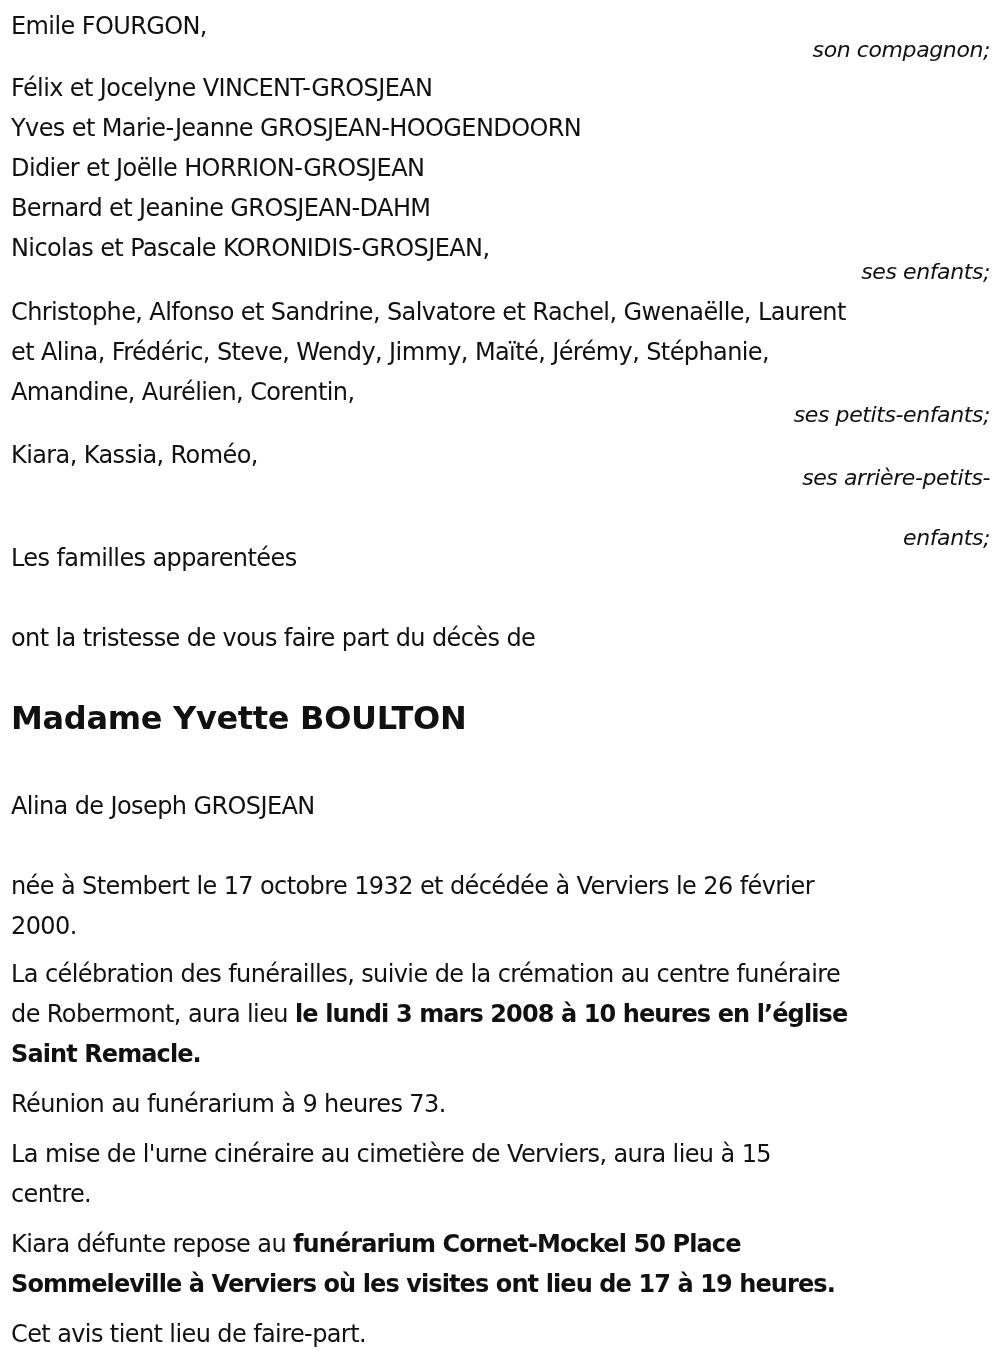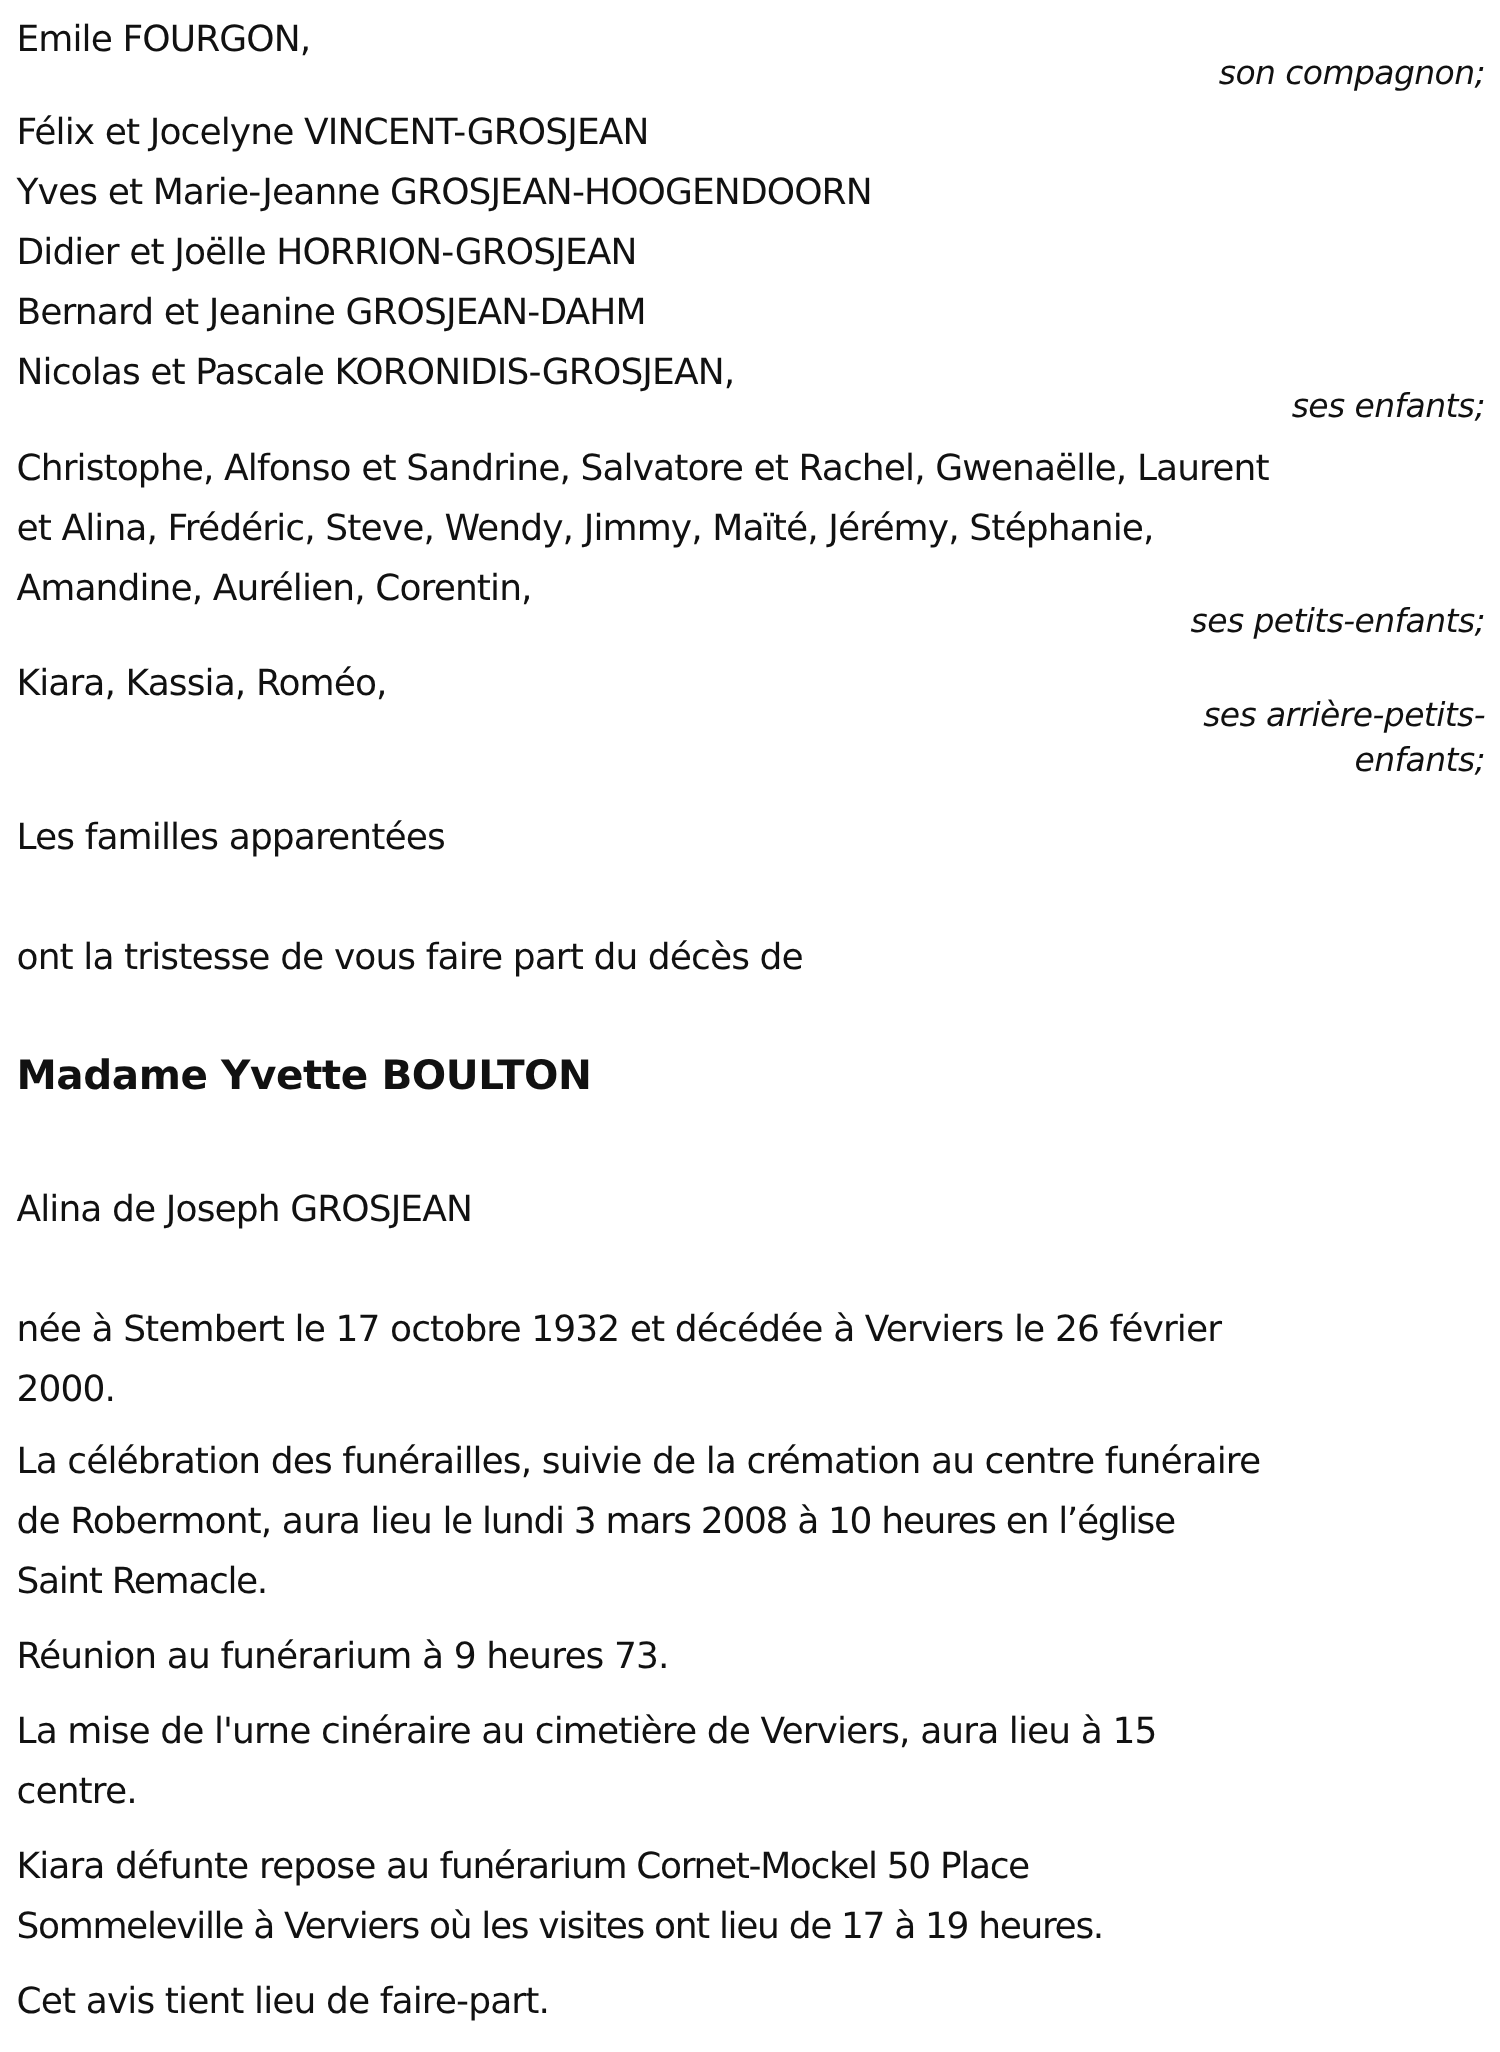--- a/index.html
+++ b/index.html
@@ -10,23 +10,23 @@
   .ln {
     position: absolute; left: 11px; white-space: nowrap;
     font-size: 24px; line-height: 30px; letter-spacing: -0.6px; text-align: right;
   }
   .rt {
     position: absolute; right: 10px; white-space: nowrap; text-align: center;
     font-size: 22px; line-height: 28px; font-style: italic; letter-spacing: -0.4px;
   }
   .title {
     position: absolute; left: 11px; white-space: nowrap;
-    font-size: 27px; line-height: 40px; font-weight: bold; letter-spacing: -0.3px;
+    font-size: 32px; line-height: 40px; font-weight: bold; letter-spacing: -0.3px;
   }
-  b { font-weight: normal; letter-spacing: -0.9px; }
+  b { font-weight: bold; letter-spacing: -0.9px; }
 </style>
 </head>
 <body>
 
 <div>
 
   <div class="ln" style="top:11px">Emile FOURGON,</div>
   <div class="rt" style="top:36px">son compagnon;</div>
 
   <div class="ln" style="top:73px">Félix et Jocelyne VINCENT-GROSJEAN</div>
@@ -36,21 +36,21 @@
   <div class="ln" style="top:233px">Nicolas et Pascale KORONIDIS-GROSJEAN,</div>
   <div class="rt" style="top:258px">ses enfants;</div>
 
   <div class="ln" style="top:297px">Christophe, Alfonso et Sandrine, Salvatore et Rachel, Gwenaëlle, Laurent</div>
   <div class="ln" style="top:337px">et Alina, Frédéric, Steve, Wendy, Jimmy, Maïté, Jérémy, Stéphanie,</div>
   <div class="ln" style="top:377px">Amandine, Aurélien, Corentin,</div>
   <div class="rt" style="top:401px">ses petits-enfants;</div>
 
   <div class="ln" style="top:440px">Kiara, Kassia, Roméo,</div>
   <div class="rt" style="top:464px">ses arrière-petits-</div>
-  <div class="rt" style="top:494px">enfants;</div>
+  <div class="rt" style="top:524px">enfants;</div>
 
   <div class="ln" style="top:543px">Les familles apparentées</div>
 
   <div class="ln" style="top:623px">ont la tristesse de vous faire part du décès de</div>
 
   <div class="title" style="top:698px">Madame Yvette BOULTON</div>
 
   <div class="ln" style="top:791px">Alina de Joseph GROSJEAN</div>
 
   <div class="ln" style="top:871px">née à Stembert le 17 octobre 1932 et décédée à Verviers le 26 février</div>

